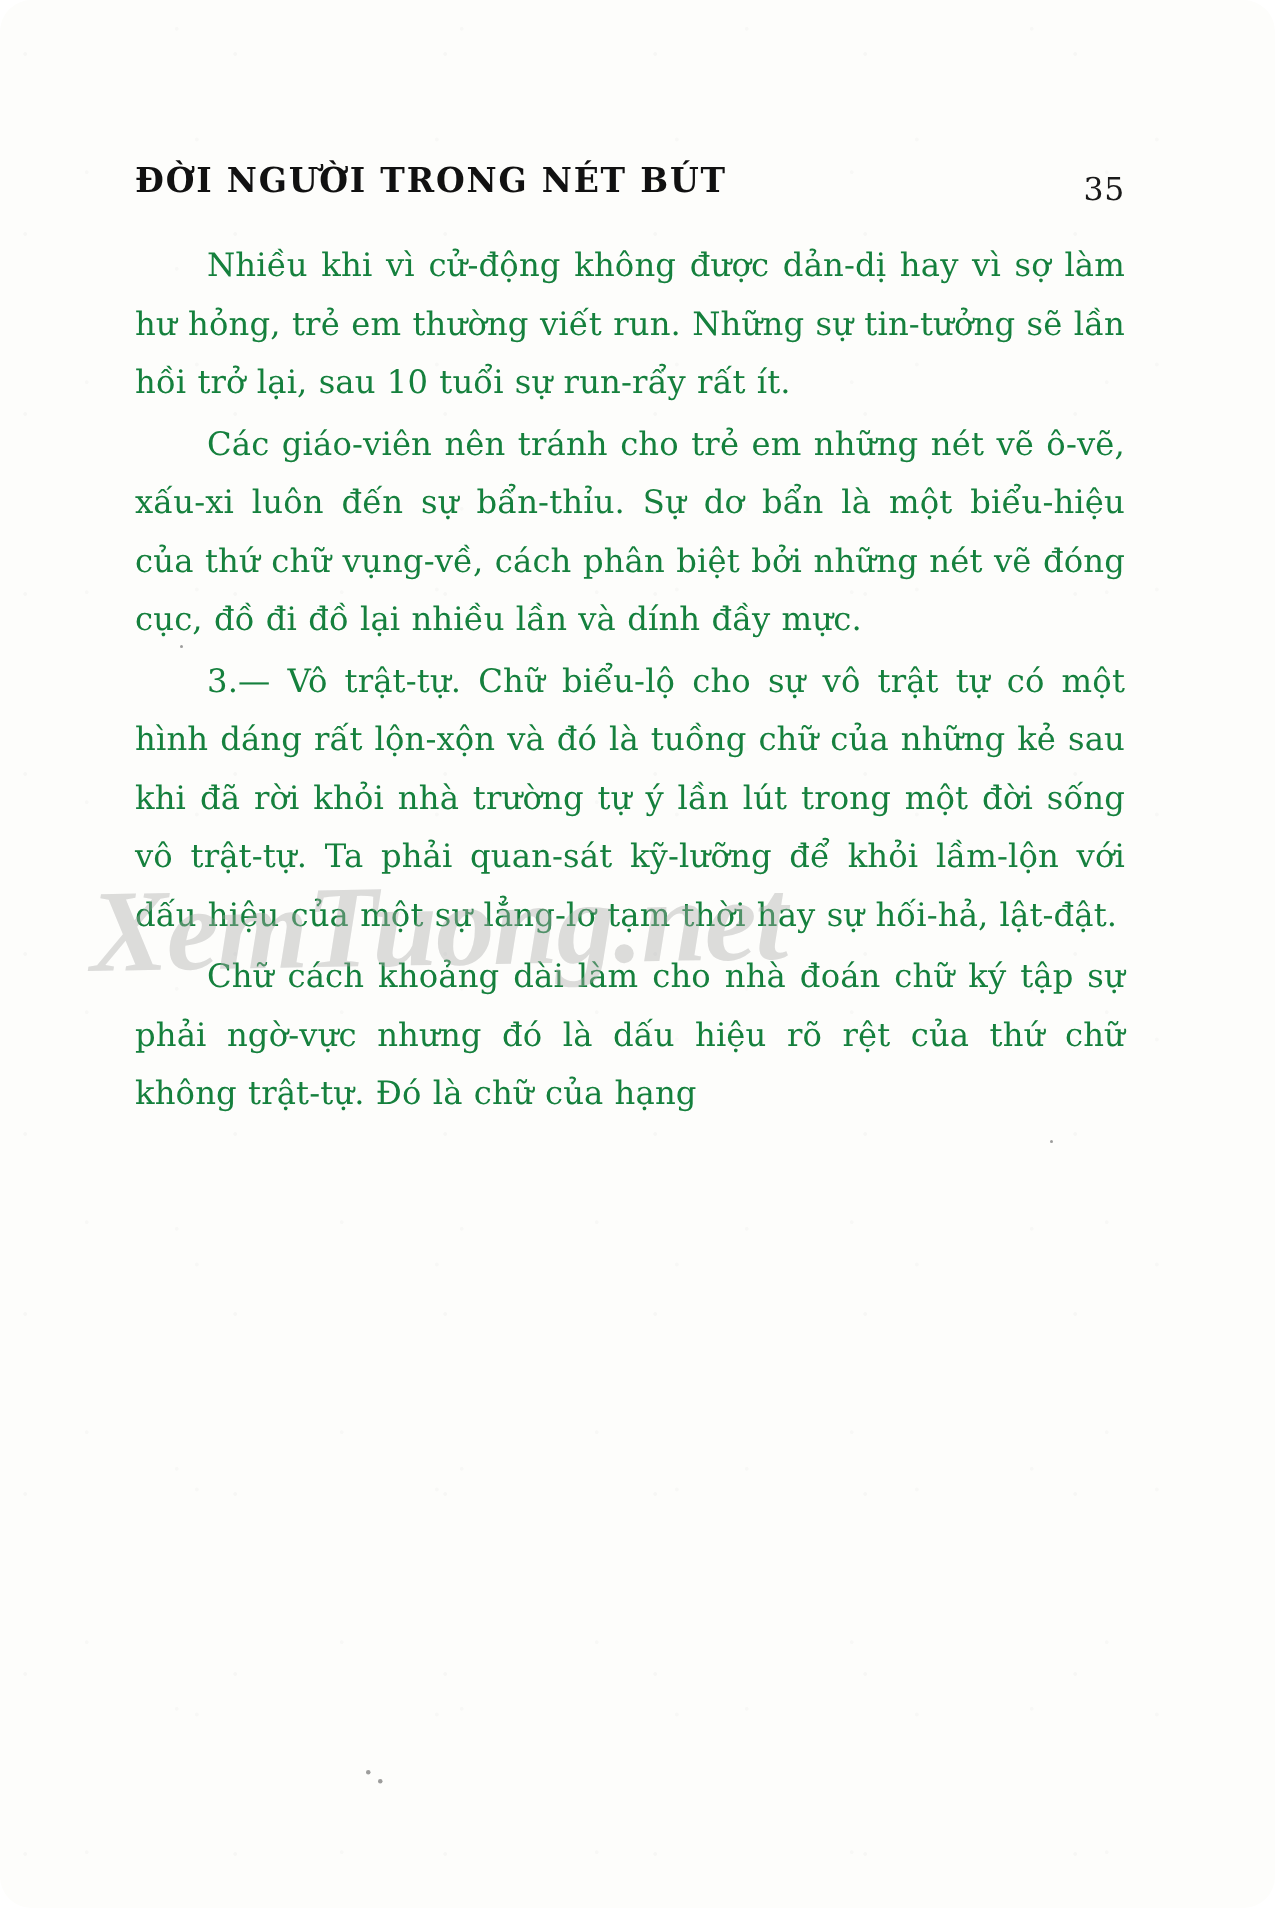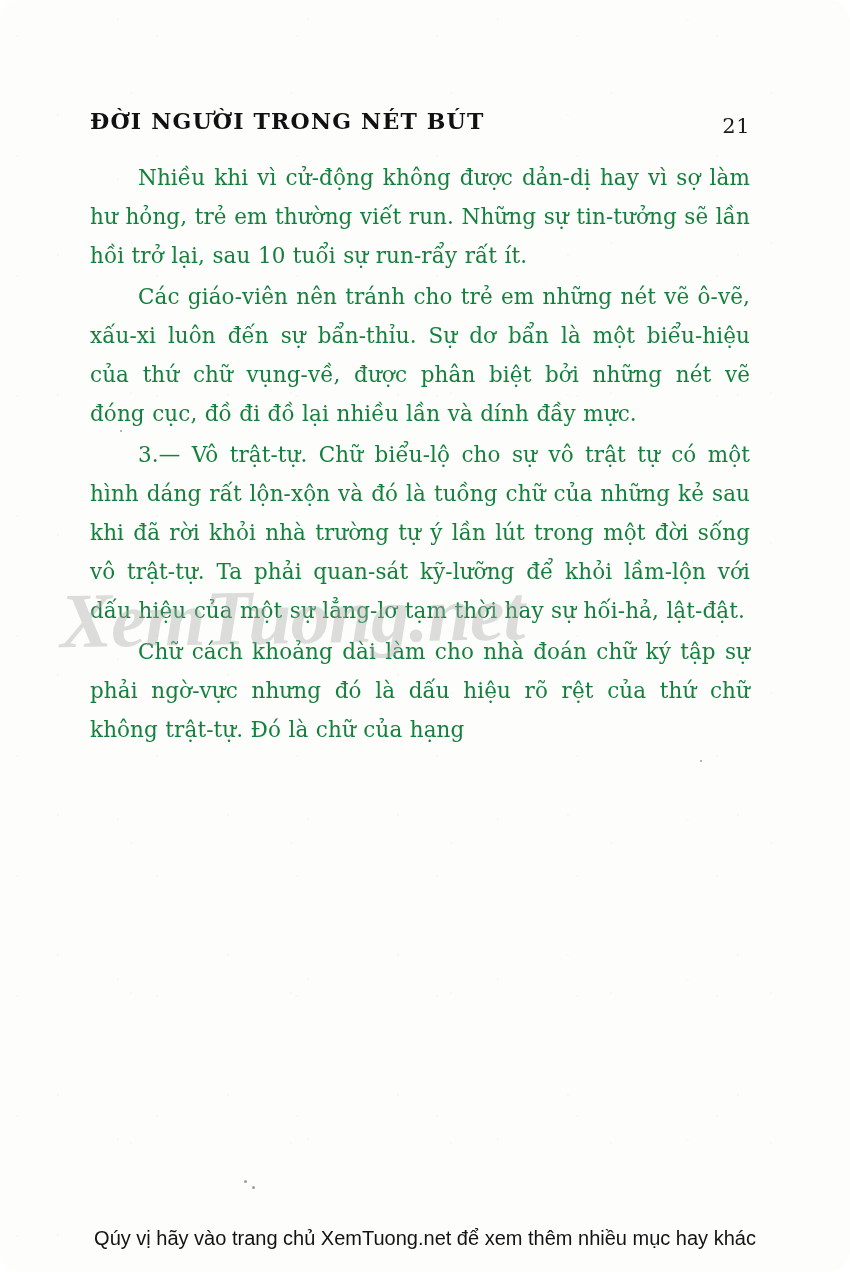--- a/index.html
+++ b/index.html
@@ -142,31 +142,30 @@
 
   <span class="speck" style="left:244px; top:1180px; width:3px; height:3px;"></span>
   <span class="speck" style="left:252px; top:1186px; width:3px; height:3px;"></span>
   <span class="speck" style="left:700px; top:760px; width:2px; height:2px;"></span>
   <span class="speck" style="left:120px; top:430px; width:2px; height:2px;"></span>
 
   <div class="content">
 
     <div class="header-row">
       <div class="running-head">ĐỜI NGƯỜI TRONG NÉT BÚT</div>
-      <div class="page-number">21</div>
+      <div class="page-number">35</div>
     </div>
 
     <div class="body-text">
       <p class="para">Nhiều khi vì cử-động không được dản-dị hay vì sợ làm hư hỏng, trẻ em thường viết run. Những sự tin-tưởng sẽ lần hồi trở lại, sau 10 tuổi sự run-rẩy rất ít.</p>
-      <p class="para">Các giáo-viên nên tránh cho trẻ em những nét vẽ ô-vẽ, xấu-xi luôn đến sự bẩn-thỉu. Sự dơ bẩn là một biểu-hiệu của thứ chữ vụng-về, được phân biệt bởi những nét vẽ đóng cục, đồ đi đồ lại nhiều lần và dính đầy mực.</p>
+      <p class="para">Các giáo-viên nên tránh cho trẻ em những nét vẽ ô-vẽ, xấu-xi luôn đến sự bẩn-thỉu. Sự dơ bẩn là một biểu-hiệu của thứ chữ vụng-về, cách phân biệt bởi những nét vẽ đóng cục, đồ đi đồ lại nhiều lần và dính đầy mực.</p>
       <p class="para">3.— Vô trật-tự. Chữ biểu-lộ cho sự vô trật tự có một hình dáng rất lộn-xộn và đó là tuồng chữ của những kẻ sau khi đã rời khỏi nhà trường tự ý lần lút trong một đời sống vô trật-tự. Ta phải quan-sát kỹ-lưỡng để khỏi lầm-lộn với dấu hiệu của một sự lẳng-lơ tạm thời hay sự hối-hả, lật-đật.</p>
       <p class="para">Chữ cách khoảng dài làm cho nhà đoán chữ ký tập sự phải ngờ-vực nhưng đó là dấu hiệu rõ rệt của thứ chữ không trật-tự. Đó là chữ của hạng</p>
     </div>
 
   </div>
 
   <div class="watermark">XemTuong.net</div>
 
   <div class="footer-rule"></div>
 
-  <div class="footer">Qúy vị hãy vào trang chủ XemTuong.net để xem thêm nhiều mục hay khác</div>
 
 </div>
 
 </body></html>

